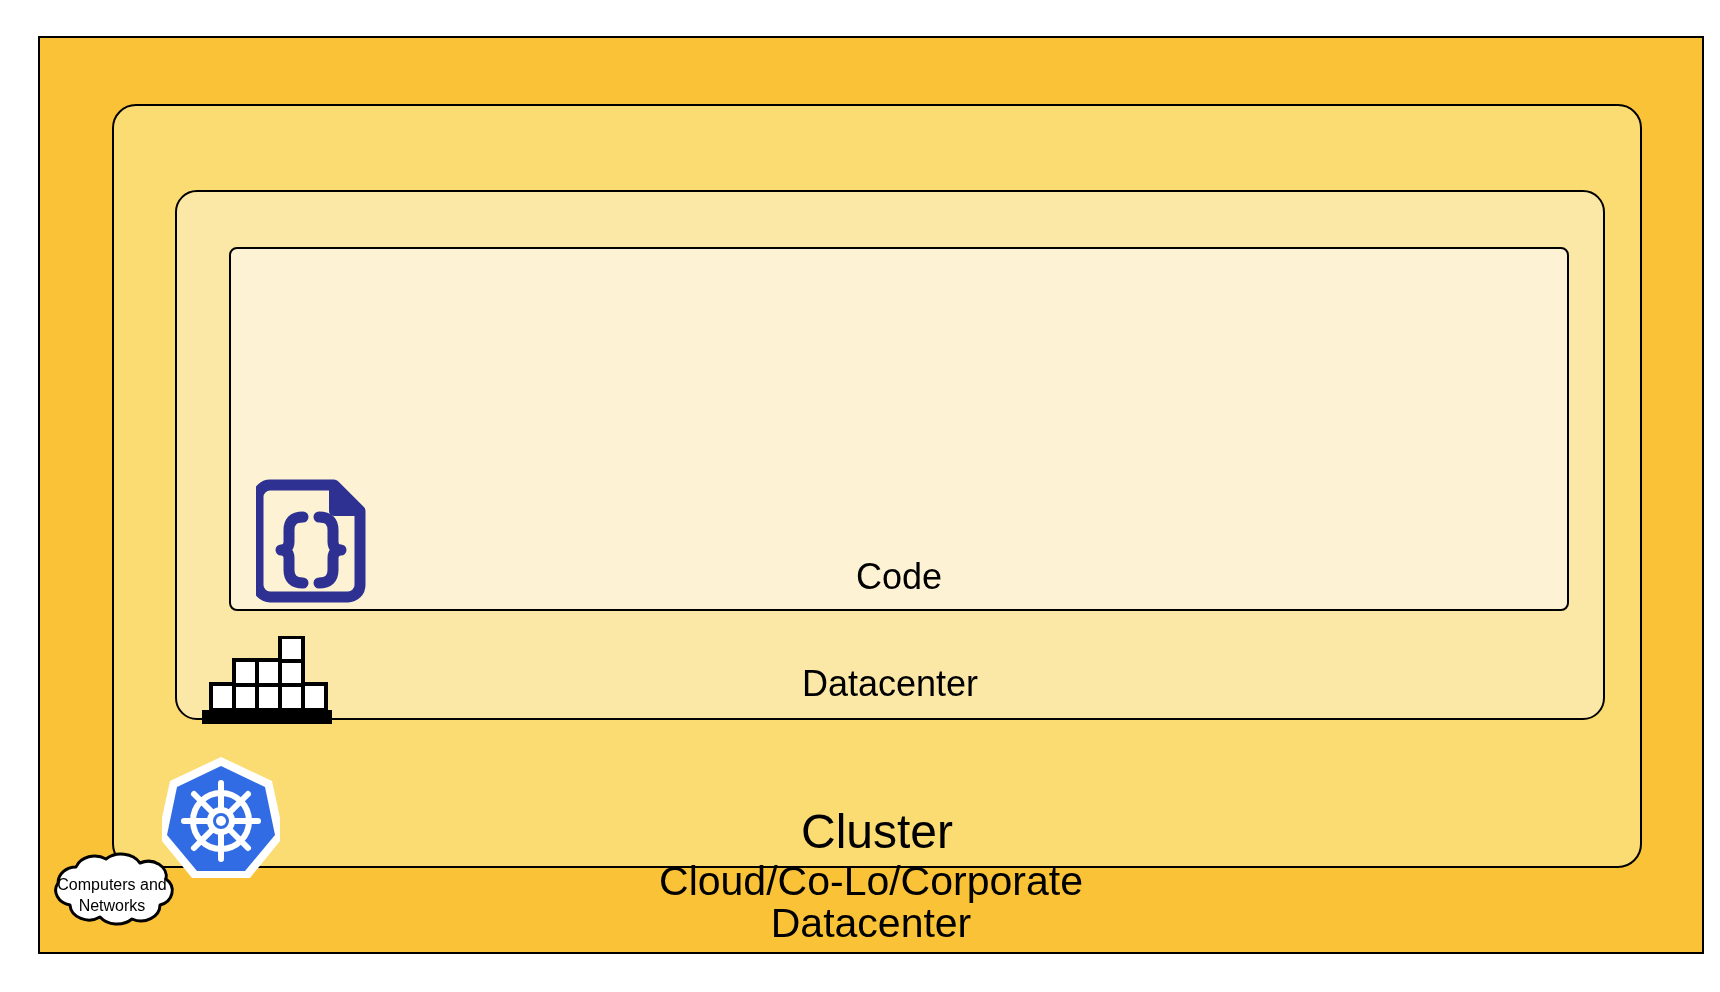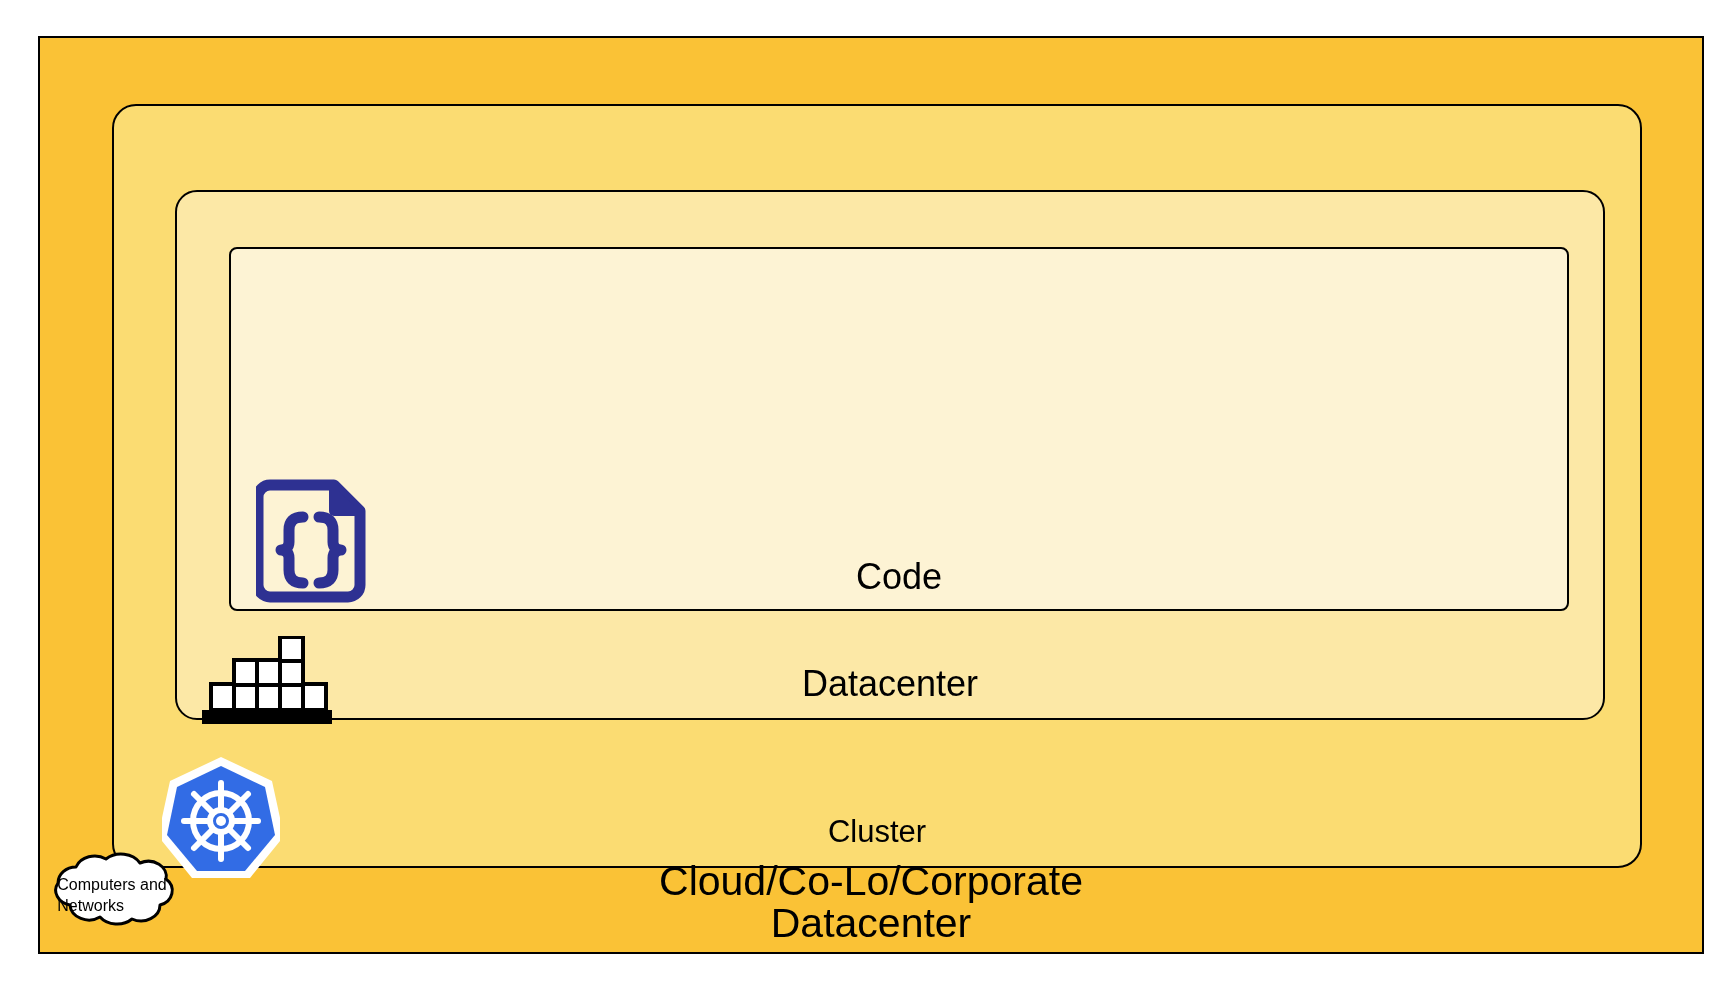--- a/index.html
+++ b/index.html
@@ -86,21 +86,21 @@
     left: 0;
     right: 0;
     bottom: 14px;
     font-size: 36px;
   }
 
   #label-cluster {
     left: 0;
     right: 0;
     bottom: 14px;
-    font-size: 31px;
+    font-size: 48px;
   }
 
   #label-datacenter {
     left: 0;
     right: 0;
     bottom: 8px;
     font-size: 41px;
     line-height: 42px;
   }
 
@@ -148,20 +148,21 @@
 
   #cloud-label {
     position: absolute;
     left: 0;
     top: 0;
     width: 160px;
     height: 100px;
     display: flex;
     align-items: center;
     justify-content: center;
+    text-align: center;
     font-size: 16px;
     line-height: 21px;
     color: #000000;
     white-space: pre-line;
   }
 </style>
 </head>
 <body>
 
 <div id="canvas">

